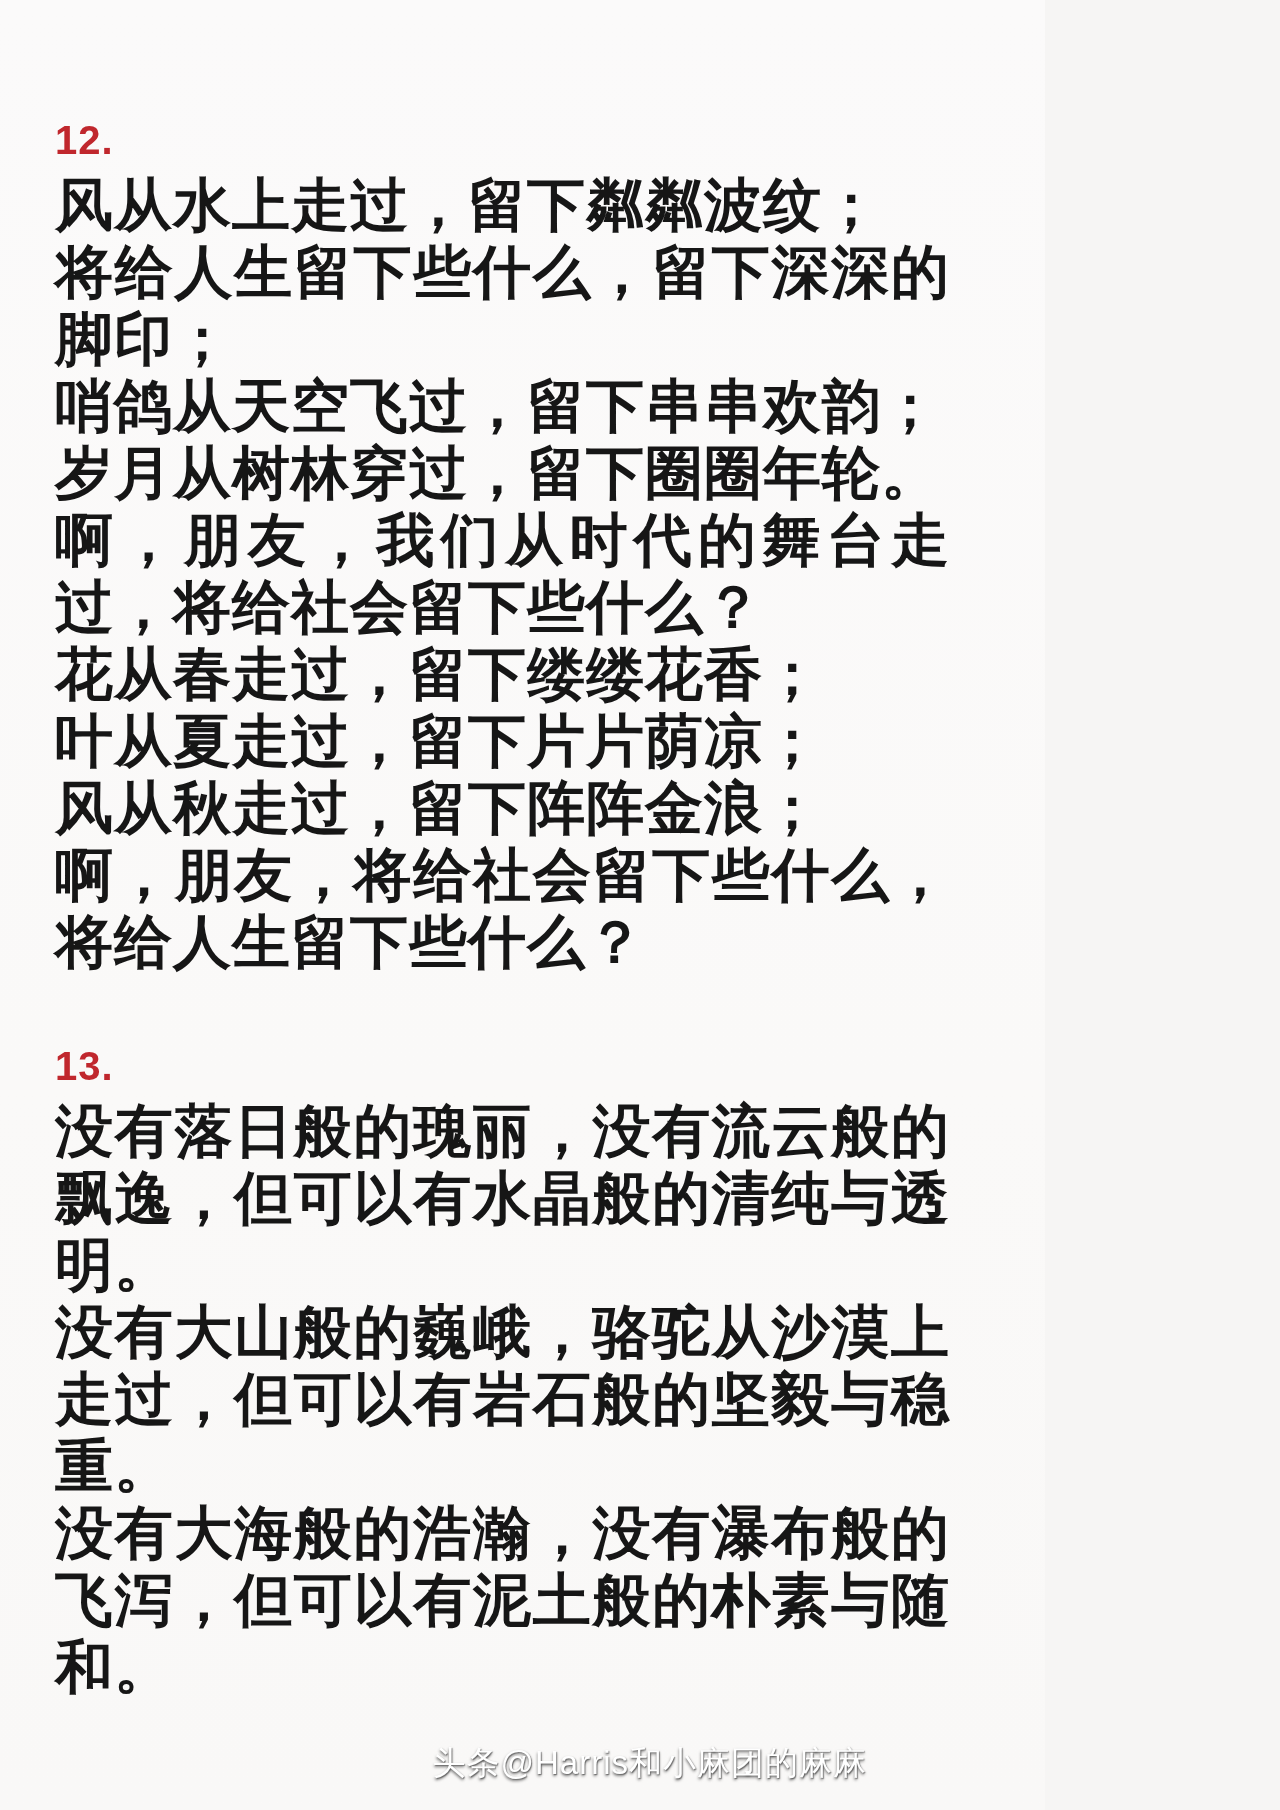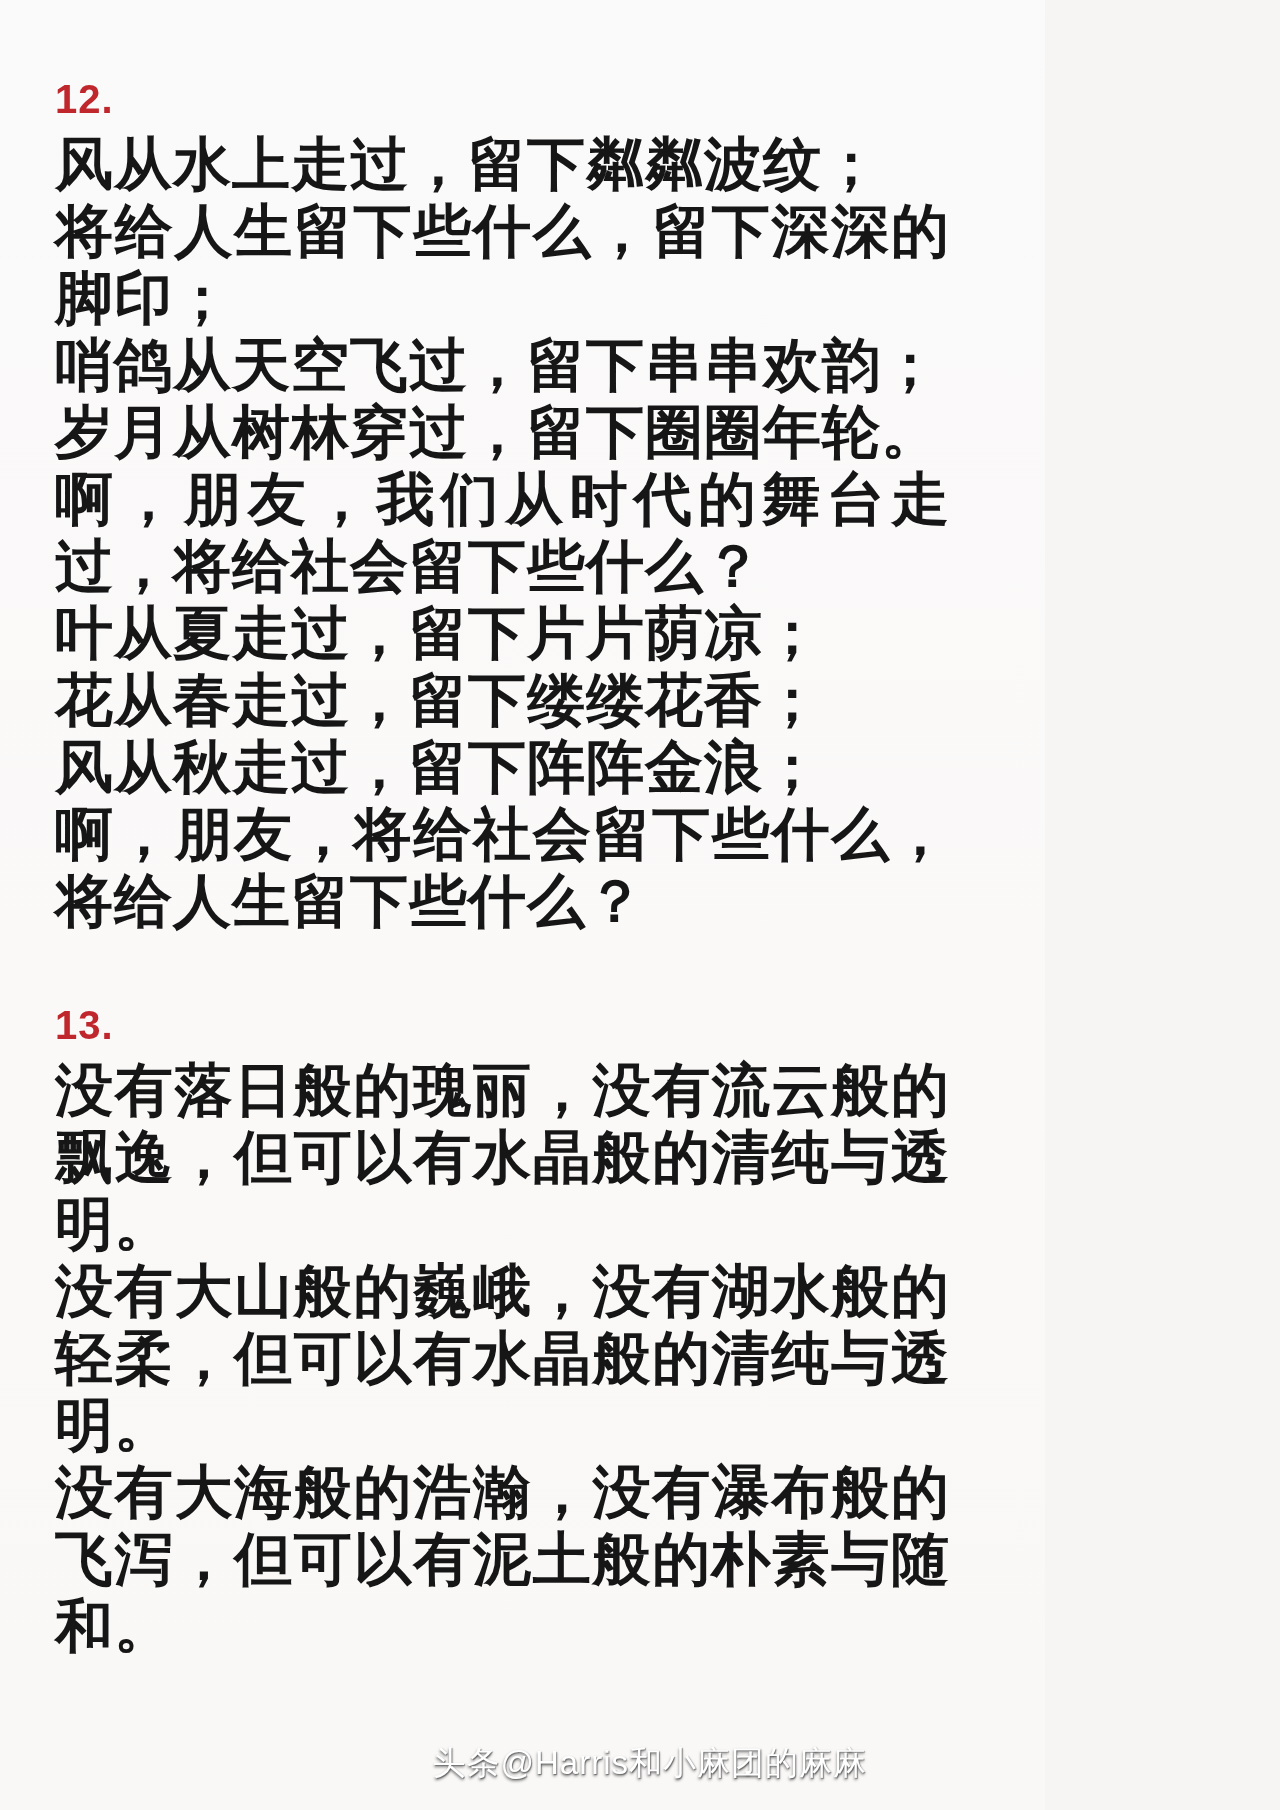--- a/index.html
+++ b/index.html
@@ -12,21 +12,21 @@
     background: #f6f5f4;
     font-family: "Liberation Serif", "DejaVu Serif", serif;
     overflow: hidden;
   }
   .page {
     position: relative;
     width: 1045px;
     height: 1810px;
     background: linear-gradient(180deg, #fbfafa 0%, #faf9f8 60%, #f9f8f7 100%);
     box-sizing: border-box;
-    padding: 77px 95px 0 55px;
+    padding: 118px 95px 0 55px;
     color: #161616;
   }
   .section-number {
     font-family: "Liberation Sans", "DejaVu Sans", sans-serif;
     font-weight: 800;
     font-size: 40px;
     line-height: 44px;
     color: #c0272d;
     margin: 0 0 10px 0;
     letter-spacing: 1px;
@@ -61,28 +61,28 @@
 
 <div class="page">
 
   <section class="section-block">
     <h2 class="section-number">12.</h2>
     <p class="text-line">风从水上走过，留下粼粼波纹；</p>
     <p class="text-line">将给人生留下些什么，留下深深的脚印；</p>
     <p class="text-line">哨鸽从天空飞过，留下串串欢韵；</p>
     <p class="text-line">岁月从树林穿过，留下圈圈年轮。</p>
     <p class="text-line">啊，朋友，我们从时代的舞台走过，将给社会留下些什么？</p>
+    <p class="text-line">花从春走过，留下缕缕花香；</p>
     <p class="text-line">叶从夏走过，留下片片荫凉；</p>
-    <p class="text-line">花从春走过，留下缕缕花香；</p>
     <p class="text-line">风从秋走过，留下阵阵金浪；</p>
     <p class="text-line">啊，朋友，将给社会留下些什么，将给人生留下些什么？</p>
   </section>
 
   <section class="section-block">
     <h2 class="section-number">13.</h2>
     <p class="text-line">没有落日般的瑰丽，没有流云般的飘逸，但可以有水晶般的清纯与透明。</p>
-    <p class="text-line">没有大山般的巍峨，没有湖水般的轻柔，但可以有水晶般的清纯与透明。</p>
+    <p class="text-line">没有大山般的巍峨，骆驼从沙漠上走过，但可以有岩石般的坚毅与稳重。</p>
     <p class="text-line">没有大海般的浩瀚，没有瀑布般的飞泻，但可以有泥土般的朴素与随和。</p>
   </section>
 
   <div class="watermark">头条@Harris和小麻团的麻麻</div>
 
 </div>
 
 </body></html>

